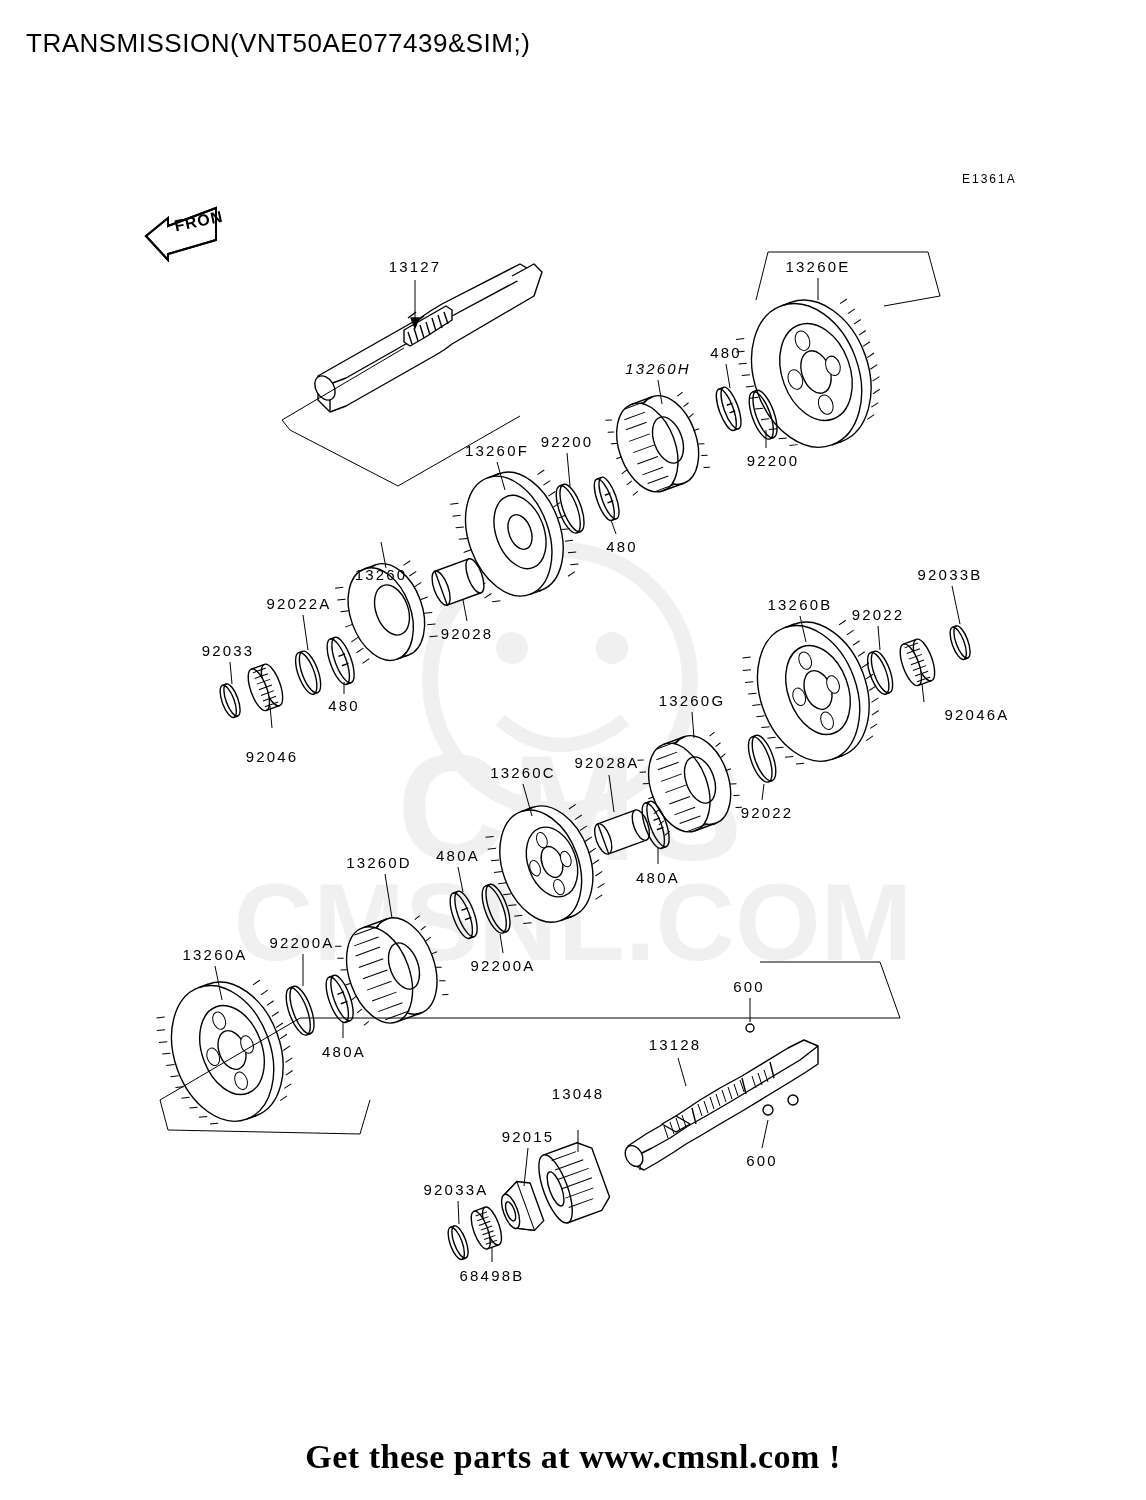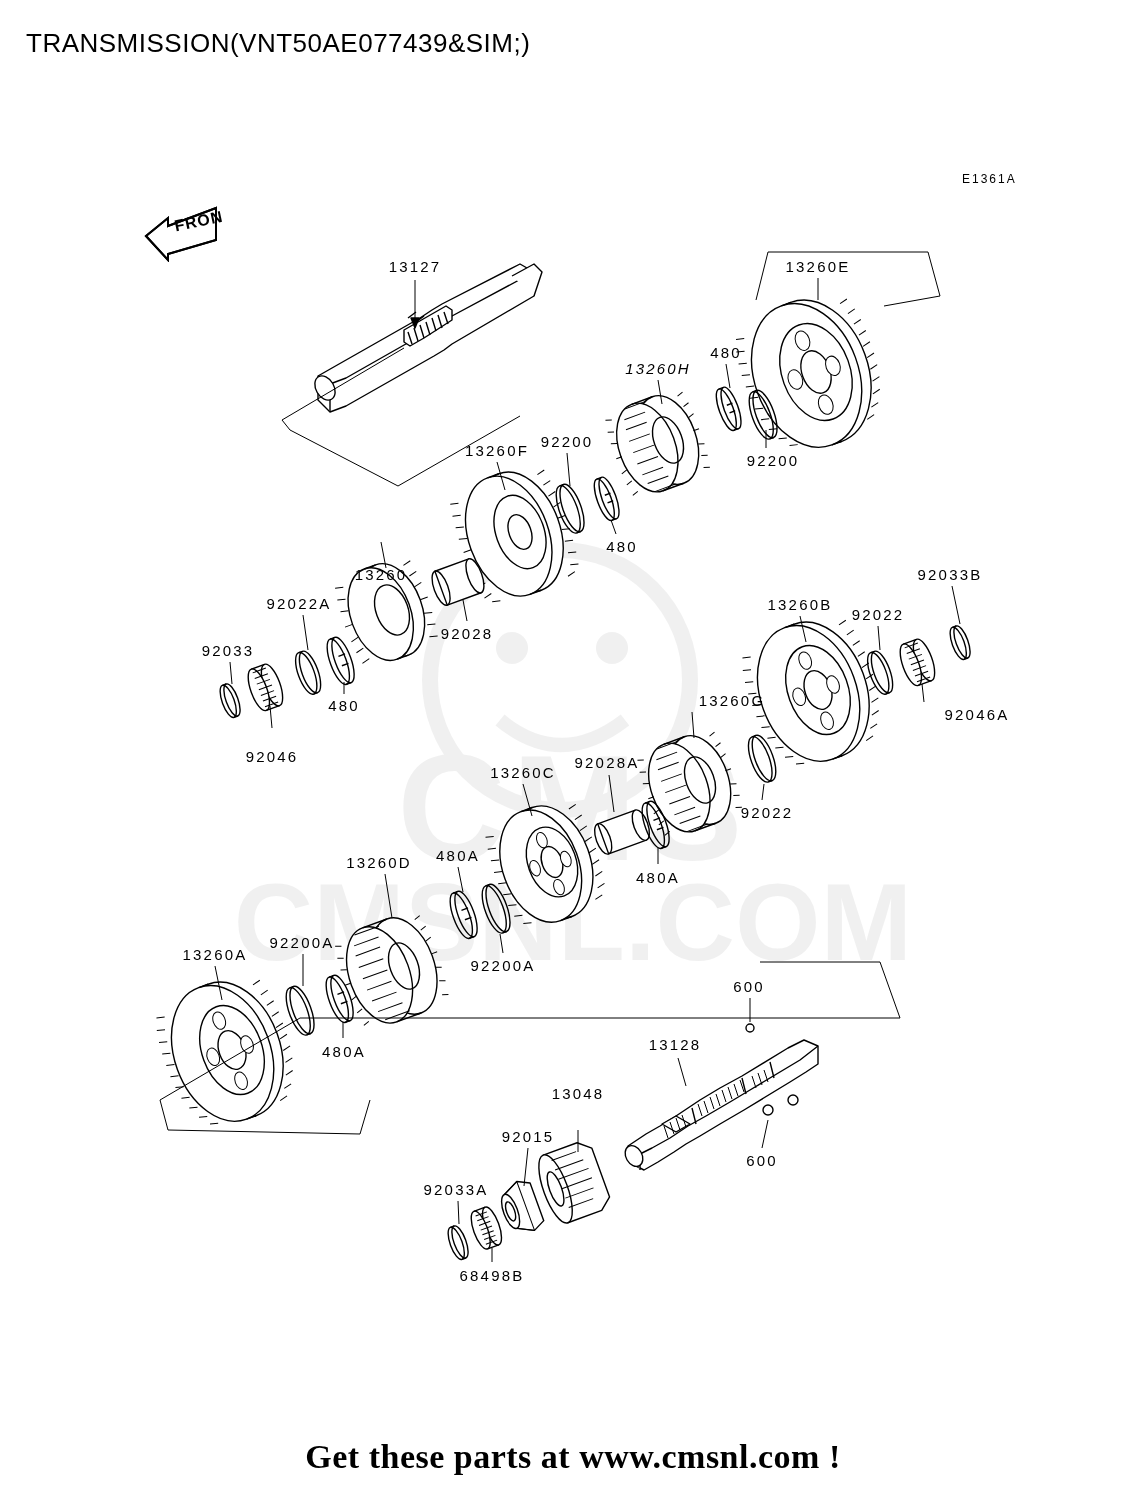--- a/index.html
+++ b/index.html
@@ -495,21 +495,21 @@
   <span class="callout" style="left:381px;  top:530px;margin-top:44px;">13260</span>
   <span class="callout" style="left:467px;  top:633px;">92028</span>
   <span class="callout" style="left:299px;  top:603px;">92022A</span>
   <span class="callout" style="left:228px;  top:650px;">92033</span>
   <span class="callout" style="left:344px;  top:705px;">480</span>
   <span class="callout" style="left:272px;  top:740px;margin-top:16px;">92046</span>
   <span class="callout" style="left:950px;  top:574px;">92033B</span>
   <span class="callout" style="left:800px;  top:604px;">13260B</span>
   <span class="callout" style="left:878px;  top:614px;">92022</span>
   <span class="callout" style="left:933px;  top:714px;margin-left:44px;">92046A</span>
-  <span class="callout" style="left:692px;  top:700px;margin-left:40px;">13260G</span>
+  <span class="callout" style="left:692px;  top:700px;">13260G</span>
   <span class="callout" style="left:767px;  top:812px;">92022</span>
   <span class="callout" style="left:523px;  top:772px;">13260C</span>
   <span class="callout" style="left:607px;  top:762px;">92028A</span>
   <span class="callout" style="left:658px;  top:877px;">480A</span>
   <span class="callout" style="left:379px;  top:862px;">13260D</span>
   <span class="callout" style="left:458px;  top:855px;">480A</span>
   <span class="callout" style="left:503px; top:965px;">92200A</span>
   <span class="callout" style="left:215px;  top:954px;">13260A</span>
   <span class="callout" style="left:302px; top:942px;">92200A</span>
   <span class="callout" style="left:344px;  top:1051px;">480A</span>

